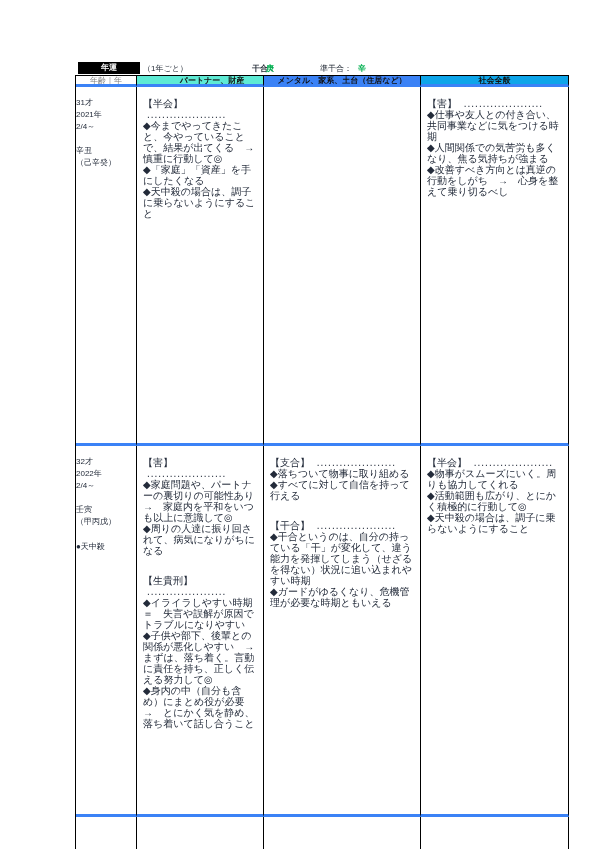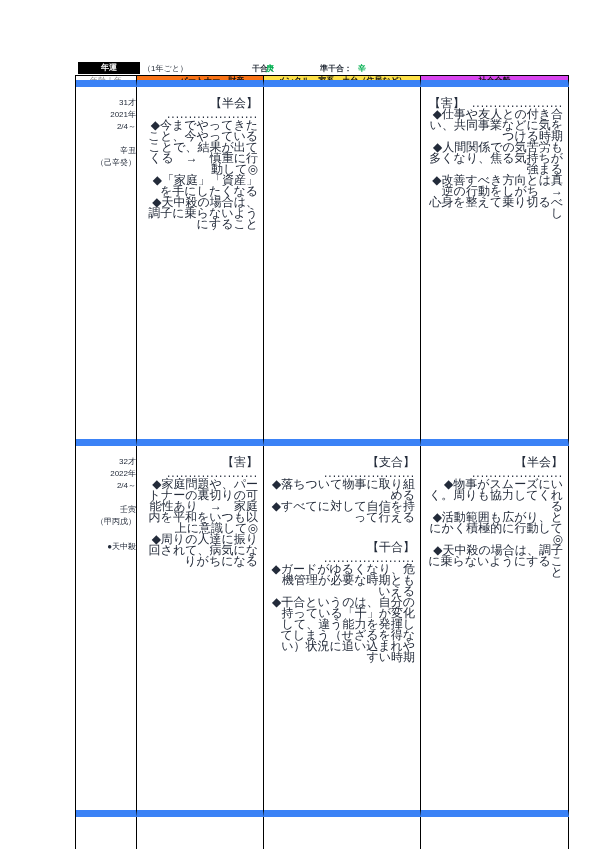--- a/index.html
+++ b/index.html
@@ -7,43 +7,43 @@
     font-family:"Liberation Sans","DejaVu Sans",sans-serif; }
   .page { position:relative; width:600px; height:849px; background:#fff;border-radius:24px; }
 
   
   .topbar { position:absolute; left:75px; top:62px; width:493px; height:13px; font-size:8px; color:#1c2430; }
   .title-box { position:absolute; left:3px; top:0; width:62px; height:12px; background:#000;
     color:#fff; font-weight:bold; text-align:center; line-height:12px; }
   .subtitle { position:absolute; left:68px; top:1px; }
   .kg-label { position:absolute; left:177px; top:1px; font-weight:bold; }
   .kg-value { position:absolute; left:191px; top:1px; font-weight:bold; color:#00B050; }
-  .jun-label { position:absolute; left:245px; top:1px; font-weight:bold; }
+  .jun-label { position:absolute; left:245px; top:1px; font-weight:normal; }
   .jun-value { position:absolute; left:283px; top:1px; font-weight:bold; color:#00B050; }
 
   
   .grid { position:absolute; left:75px; top:75px; display:grid;
     grid-template-columns:61px 127px 157px 148px;
     grid-template-rows:11px 359px 371px 34px;
     border-left:1px solid #000; border-top:1px solid #000; }
-  .grid > div { border-right:1px solid #000; border-bottom:7px solid #3b82f6; }
+  .grid > div { border-right:1px solid #000; border-bottom:3px solid #3b82f6; }
   .grid > .last { border-bottom:none; }
 
   .hcell { font-size:8px; font-weight:bold; text-align:center; line-height:10px; color:#111; overflow:hidden; white-space:nowrap; }
   .hcell.c1 { color:#7f7f7f; font-weight:normal; background:#fff; }
-  .hcell.c2 { background:#f97316;padding-left:24px; }
-  .hcell.c3 { background:#fde047; }
-  .hcell.c4 { background:#d946ef; }
+  .hcell.c2 { background:#5eead4;padding-left:24px; }
+  .hcell.c3 { background:#3b82f6; }
+  .hcell.c4 { background:#0ea5e9; }
 
-  .agecell { font-size:8px; line-height:12px; text-align:right; padding-top:10px; color:#232b3a; }
+  .agecell { font-size:8px; line-height:12px; text-align:left; padding-top:10px; color:#232b3a; }
   .agecell .eto { margin-top:12px; }
   .agecell .tenchu { margin-top:13px; }
 
-  .bodycell { font-size:12px; line-height:11px; padding:11px 5px 16px 6px; color:#232b3a;
-    word-break:break-all; overflow-wrap:anywhere; overflow:hidden;text-align:right; }
+  .bodycell { font-size:10px; line-height:11px; padding:11px 5px 16px 6px; color:#232b3a;
+    word-break:break-all; overflow-wrap:anywhere; overflow:hidden; }
   .section + .section { margin-top:19px; }
   .sec-head .dots { margin-left:4px; letter-spacing:1px; }
 </style>
 </head>
 <body>
 
 <div class="page">
 
   <div class="topbar">
     <span class="title-box">年運</span>
@@ -106,38 +106,47 @@
 
     <div class="bodycell">
       <div class="section">
         <div class="sec-head">
           <span>【害】</span>
           <span class="dots">.....................</span>
         </div>
         <div class="item">◆家庭問題や、パートナーの裏切りの可能性あり　→　家庭内を平和をいつも以上に意識して◎</div>
         <div class="item">◆周りの人達に振り回されて、病気になりがちになる</div>
       </div>
+      <div class="section">
+        <div class="sec-head">
+          <span>【生貴刑】</span>
+          <span class="dots">.....................</span>
+        </div>
+        <div class="item">◆イライラしやすい時期　＝　失言や誤解が原因でトラブルになりやすい</div>
+        <div class="item">◆子供や部下、後輩との関係が悪化しやすい　→　まずは、落ち着く。言動に責任を持ち、正しく伝える努力して◎</div>
+        <div class="item">◆身内の中（自分も含め）にまとめ役が必要　→　とにかく気を静め、落ち着いて話し合うこと</div>
+      </div>
     </div>
 
     <div class="bodycell">
       <div class="section">
         <div class="sec-head">
           <span>【支合】</span>
           <span class="dots">.....................</span>
         </div>
         <div class="item">◆落ちついて物事に取り組める</div>
         <div class="item">◆すべてに対して自信を持って行える</div>
       </div>
       <div class="section">
         <div class="sec-head">
           <span>【干合】</span>
           <span class="dots">.....................</span>
         </div>
+        <div class="item">◆干合というのは、自分の持っている「干」が変化して、違う能力を発揮してしまう（せざるを得ない）状況に追い込まれやすい時期</div>
         <div class="item">◆ガードがゆるくなり、危機管理が必要な時期ともいえる</div>
-        <div class="item">◆干合というのは、自分の持っている「干」が変化して、違う能力を発揮してしまう（せざるを得ない）状況に追い込まれやすい時期</div>
       </div>
     </div>
 
     <div class="bodycell">
       <div class="section">
         <div class="sec-head">
           <span>【半会】</span>
           <span class="dots">.....................</span>
         </div>
         <div class="item">◆物事がスムーズにいく。周りも協力してくれる</div>

